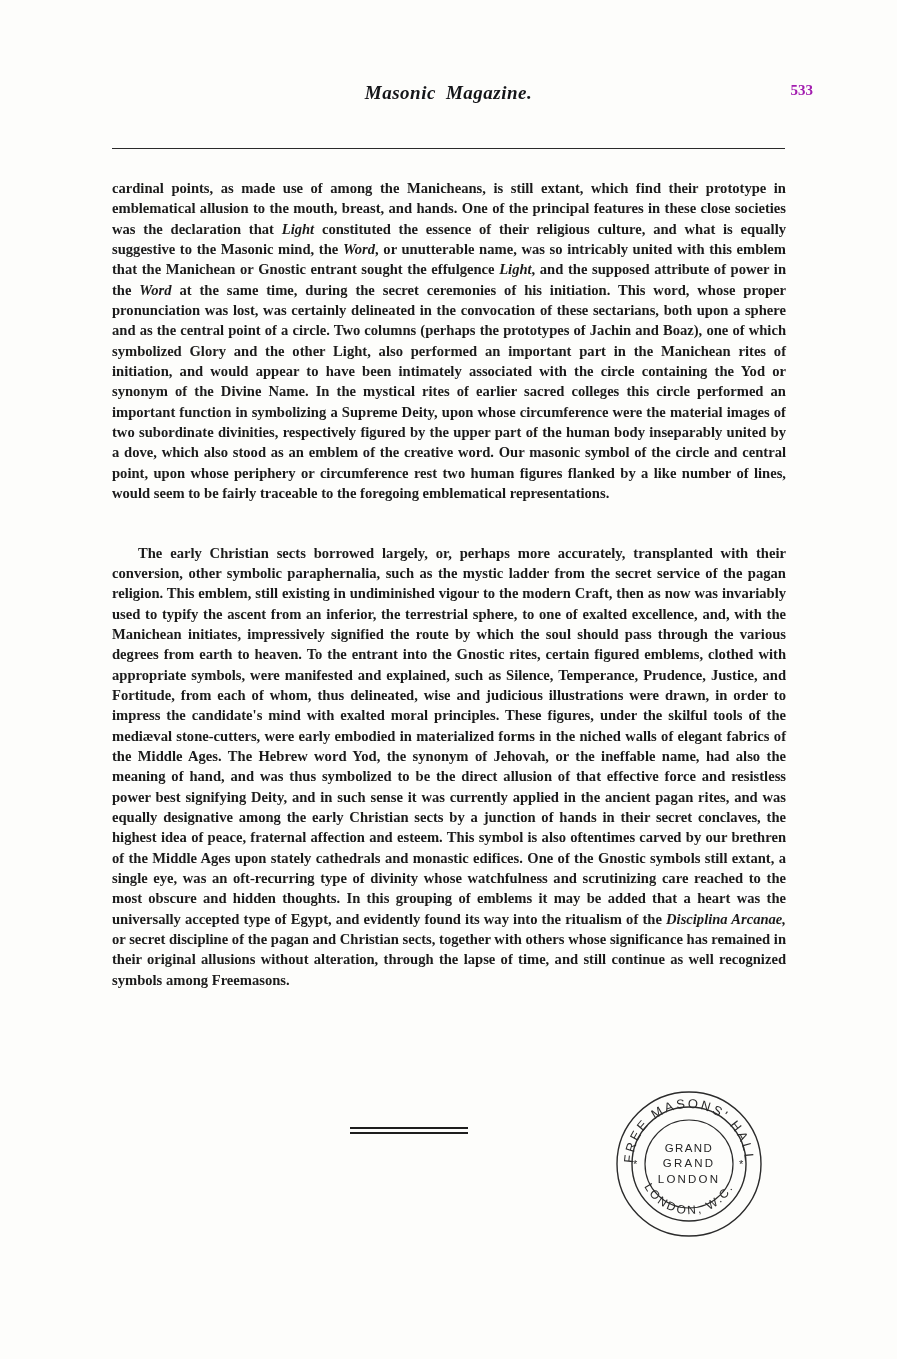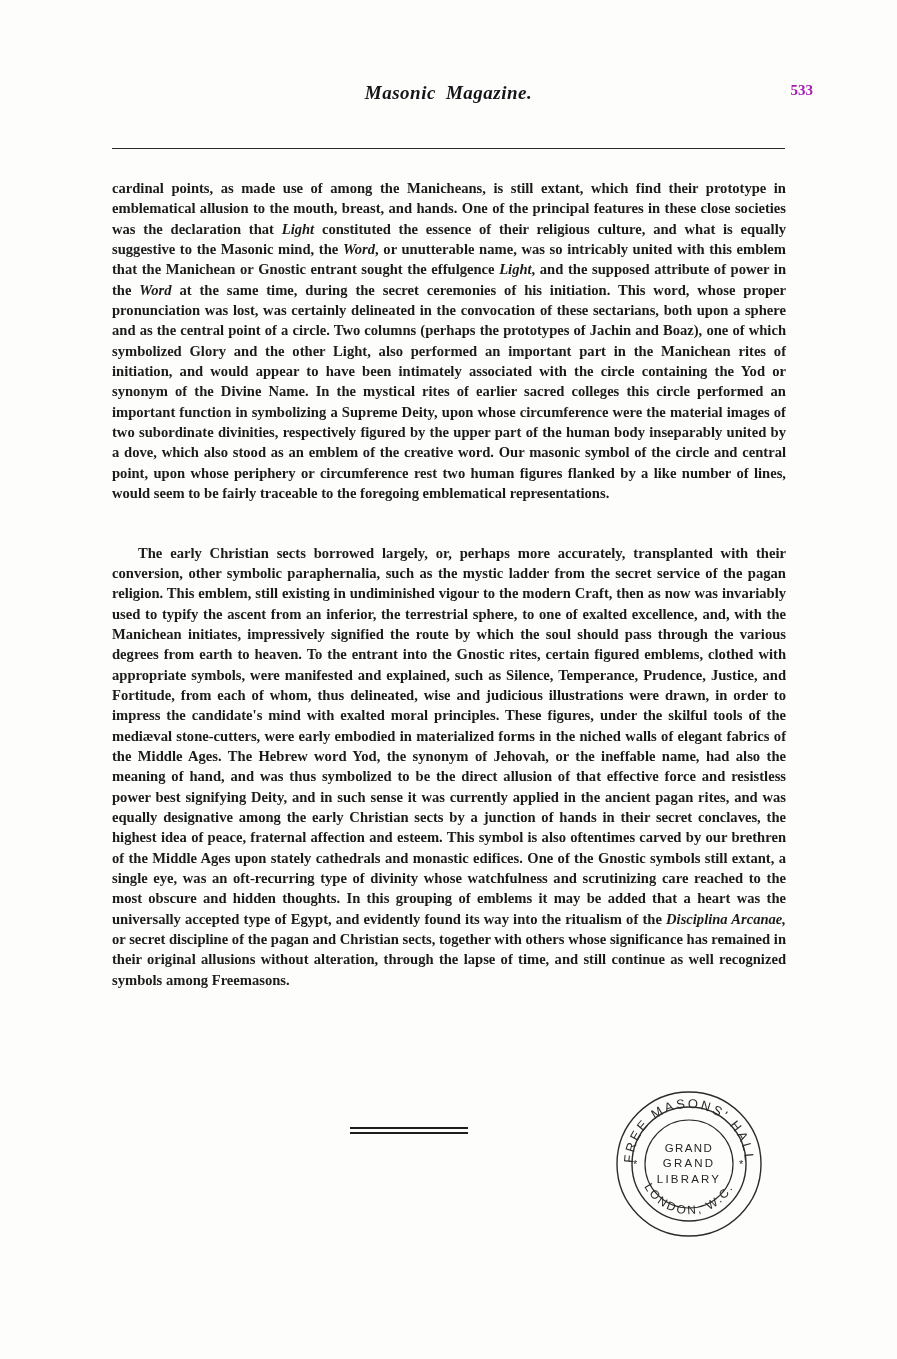--- a/index.html
+++ b/index.html
@@ -154,17 +154,17 @@
       </text>
       <text font-family="Liberation Sans, sans-serif" font-size="12" letter-spacing="2.2" fill="#2b2b2b">
         <textPath href="#arcBottom" startOffset="50%" text-anchor="middle">LONDON, W.C.</textPath>
       </text>
       <text x="20" y="80" font-family="Liberation Sans, sans-serif" font-size="11" fill="#2b2b2b">*</text>
       <text x="126" y="80" font-family="Liberation Sans, sans-serif" font-size="11" fill="#2b2b2b">*</text>
     </svg>
     <div class="stamp-inner-text">
       <span class="grand">GRAND</span>
       <span>GRAND</span>
-      <span>LIBRARY</span>
+      <span>LONDON</span>
     </div>
   </div>
 
 </div>
 
 </body></html>

